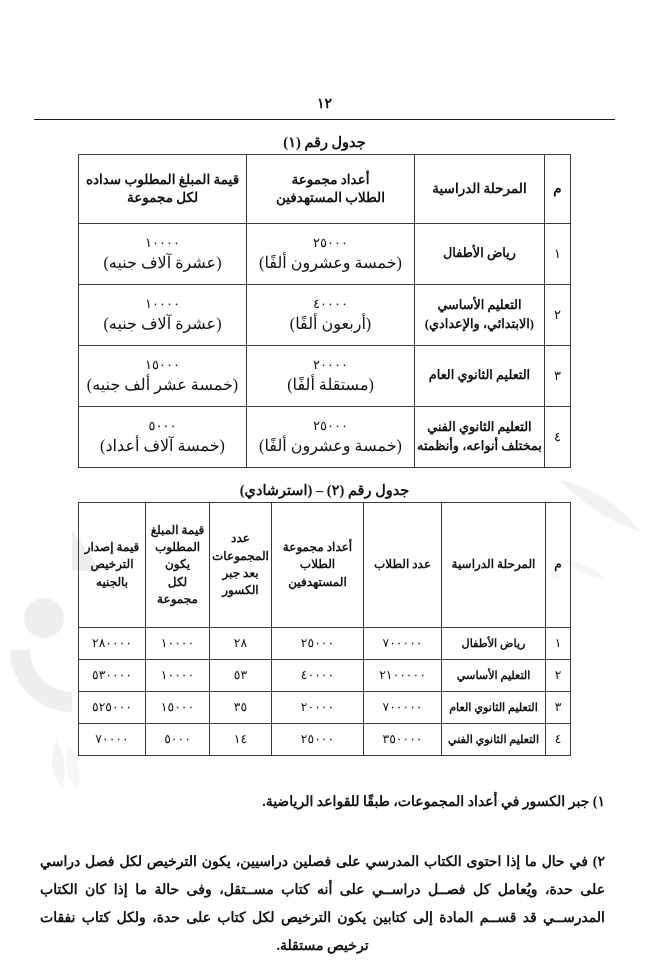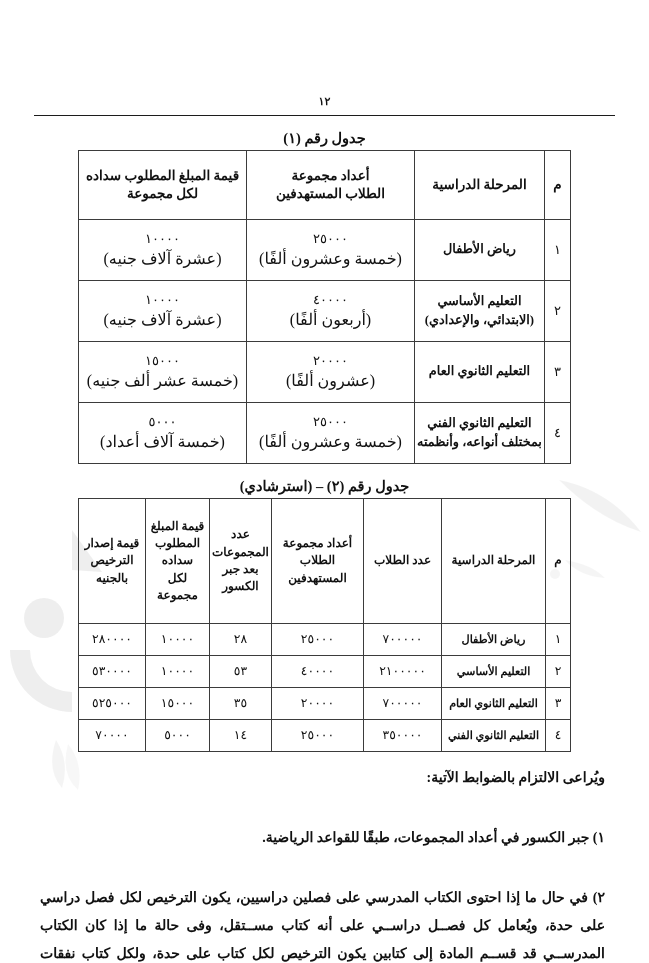--- a/index.html
+++ b/index.html
@@ -42,21 +42,21 @@
     display: flex;
     align-items: center;
     justify-content: center;
     gap: 26px;
     font-weight: bold;
     font-size: 16.5px;
     letter-spacing: 0.2px;
     direction: rtl;
   }
   .page-header .folio {
-    font-size: 11px;
+    font-size: 14px;
     font-weight: bold;
   }
   .header-rule {
     margin: 7px 8px 0 8px;
     border-top: 1.6px solid #1c1c1c;
   }
 
   
   .table-caption {
     text-align: center;
@@ -236,21 +236,21 @@
         </td>
       </tr>
       <tr>
         <td>٣</td>
         <td class="stage">
           <div>التعليم الثانوي العام</div>
           <div></div>
         </td>
         <td>
           <div class="num-line">٢٠٠٠٠</div>
-          <div class="word-line">(عشرون ألفًا)</div>
+          <div class="word-line">(مستقلة ألفًا)</div>
         </td>
         <td>
           <div class="num-line">١٥٠٠٠</div>
           <div class="word-line">(خمسة عشر ألف جنيه)</div>
         </td>
       </tr>
       <tr>
         <td>٤</td>
         <td class="stage">
           <div>التعليم الثانوي الفني</div>
@@ -292,21 +292,21 @@
         </th>
         <th>
           <div>عدد</div>
           <div>المجموعات</div>
           <div>بعد جبر</div>
           <div>الكسور</div>
         </th>
         <th>
           <div>قيمة المبلغ</div>
           <div>المطلوب</div>
-          <div>سداده</div>
+          <div>يكون</div>
           <div>لكل مجموعة</div>
         </th>
         <th>
           <div>قيمة إصدار</div>
           <div>الترخيص بالجنيه</div>
         </th>
       </tr>
     </thead>
     <tbody>
       <tr>
@@ -342,18 +342,17 @@
         <td>٣٥٠٠٠٠</td>
         <td>٢٥٠٠٠</td>
         <td>١٤</td>
         <td>٥٠٠٠</td>
         <td>٧٠٠٠٠</td>
       </tr>
     </tbody>
   </table>
 
   <div class="notes">
-    <div class="notes-title">ويُراعى الالتزام بالضوابط الآتية:</div>
     <div class="note-item">١) جبر الكسور في أعداد المجموعات، طبقًا للقواعد الرياضية.</div>
     <div class="note-item justified">٢) في حال ما إذا احتوى الكتاب المدرسي على فصلين دراسيين، يكون الترخيص لكل فصل دراسي على حدة، ويُعامل كل فصــل دراســي على أنه كتاب مســتقل، وفى حالة ما إذا كان الكتاب المدرســي قد قســم المادة إلى كتابين يكون الترخيص لكل كتاب على حدة، ولكل كتاب نفقات ترخيص مستقلة.</div>
   </div>
 
 </div>
 
 </body></html>

